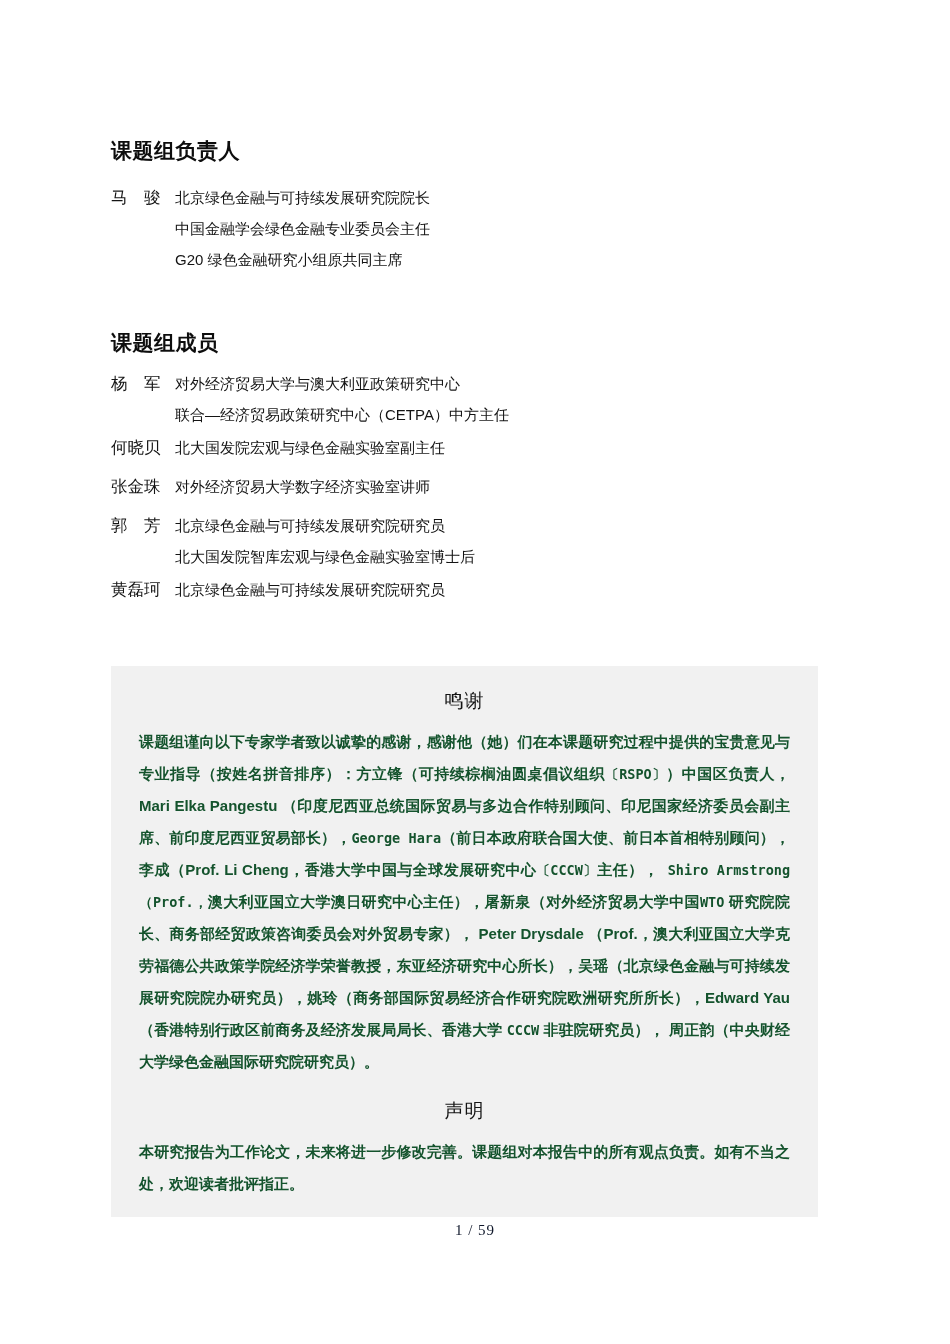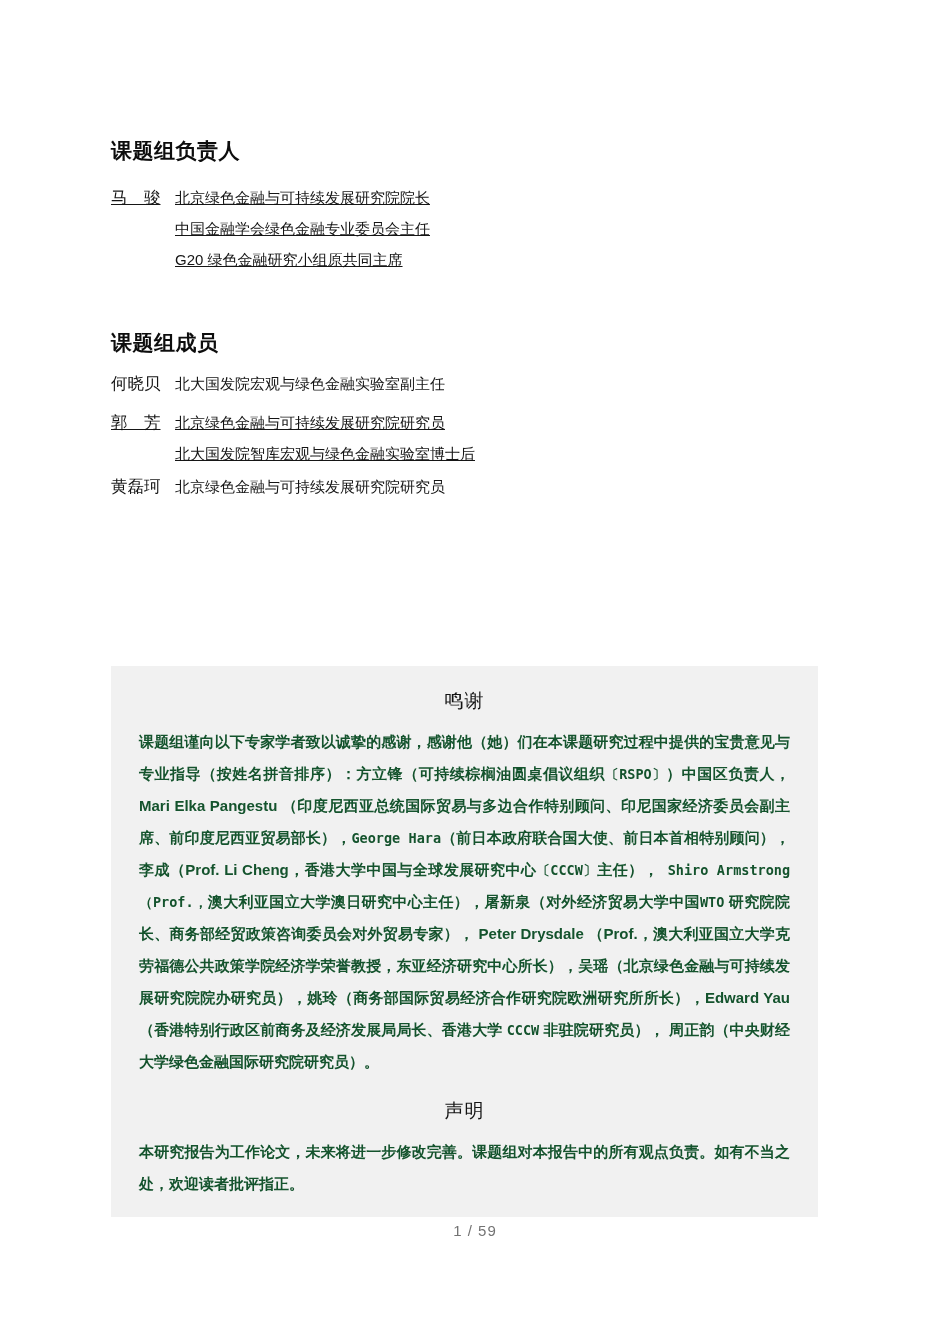--- a/index.html
+++ b/index.html
@@ -44,21 +44,21 @@
     left: 111px;
     width: 700px;
   }
   #lead-list { top: 182px; }
   #member-list { top: 368px; }
 
   .person {
     display: block;
     margin-bottom: 8px;
   }
-  .person.tight { margin-bottom: 2px; text-decoration: underline; }
+  .person.tight { margin-bottom: 2px; }
 
   .person-row {
     display: flex;
     align-items: baseline;
     line-height: 31px;
   }
   .person-name {
     flex: 0 0 auto;
     width: 64px;
     font-size: 16.5px;
@@ -121,23 +121,23 @@
     letter-spacing: 0;
   }
 
   
   .page-footer {
     position: absolute;
     left: 0;
     top: 1222px;
     width: 950px;
     text-align: center;
-    font-family: Liberation Sans, sans-serif;
+    font-family: Liberation Serif, serif;
     font-size: 15px;
-    color: #737373;
+    color: #0f172a;
     letter-spacing: 1px;
   }
 </style>
 </head>
 <body>
 
 <div class="page">
 
   <h2 class="section-heading" id="heading-lead">课题组负责人</h2>
 
@@ -150,25 +150,42 @@
             <div class="role-line">中国金融学会绿色金融专业委员会主任</div>
             <div class="role-line">G20 绿色金融研究小组原共同主席</div>
           </span>
         </div>
       </div>
     </div>
 
   <h2 class="section-heading" id="heading-members">课题组成员</h2>
 
   <div class="people-list" id="member-list">
+      <div class="person tight">
+        <div class="person-row">
+          <span class="person-name">杨　军</span>
+          <span class="person-roles">
+            <div class="role-line">对外经济贸易大学与澳大利亚政策研究中心</div>
+            <div class="role-line">联合—经济贸易政策研究中心（CETPA）中方主任</div>
+          </span>
+        </div>
+      </div>
       <div class="person">
         <div class="person-row">
           <span class="person-name">何晓贝</span>
           <span class="person-roles">
             <div class="role-line">北大国发院宏观与绿色金融实验室副主任</div>
+          </span>
+        </div>
+      </div>
+      <div class="person">
+        <div class="person-row">
+          <span class="person-name">张金珠</span>
+          <span class="person-roles">
+            <div class="role-line">对外经济贸易大学数字经济实验室讲师</div>
           </span>
         </div>
       </div>
       <div class="person tight">
         <div class="person-row">
           <span class="person-name">郭　芳</span>
           <span class="person-roles">
             <div class="role-line">北京绿色金融与可持续发展研究院研究员</div>
             <div class="role-line">北大国发院智库宏观与绿色金融实验室博士后</div>
           </span>

